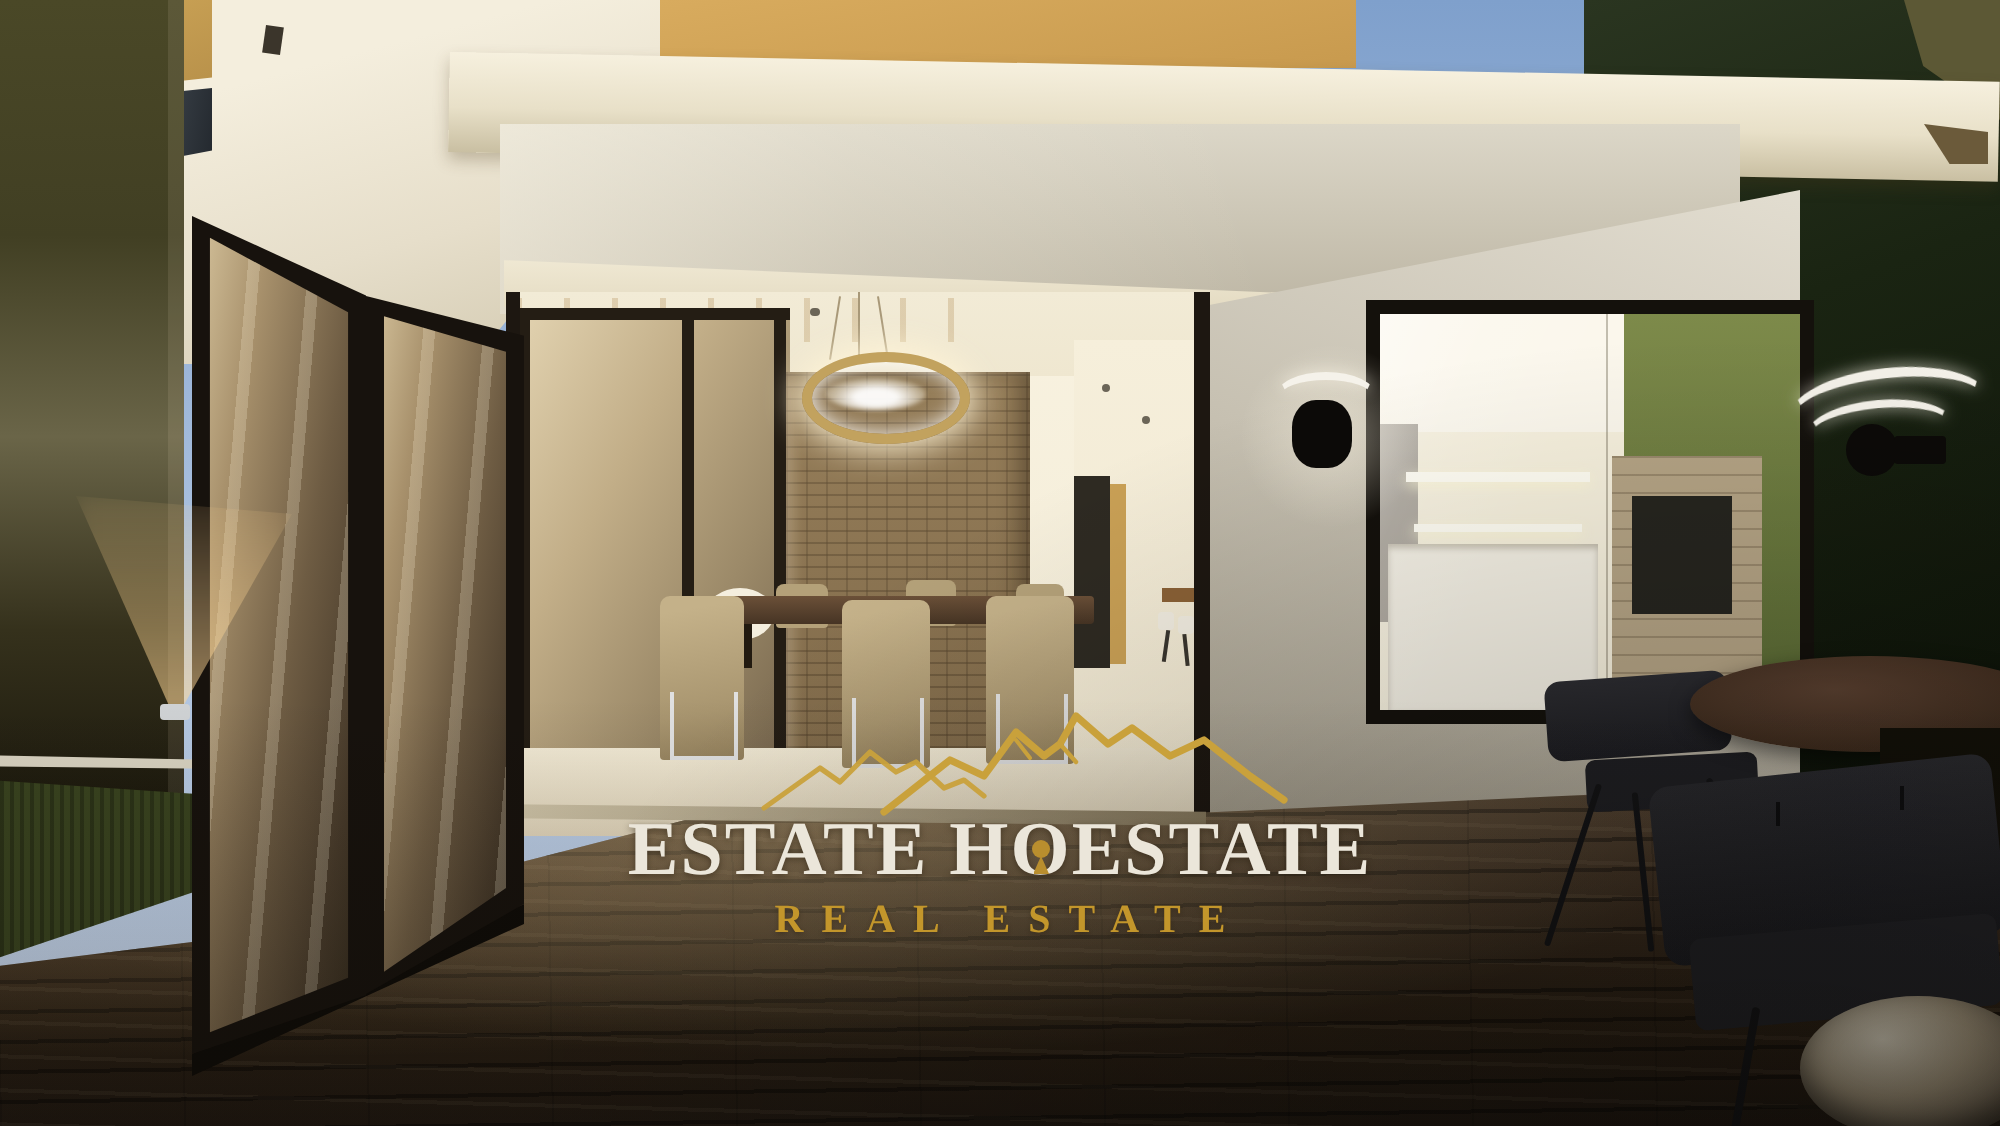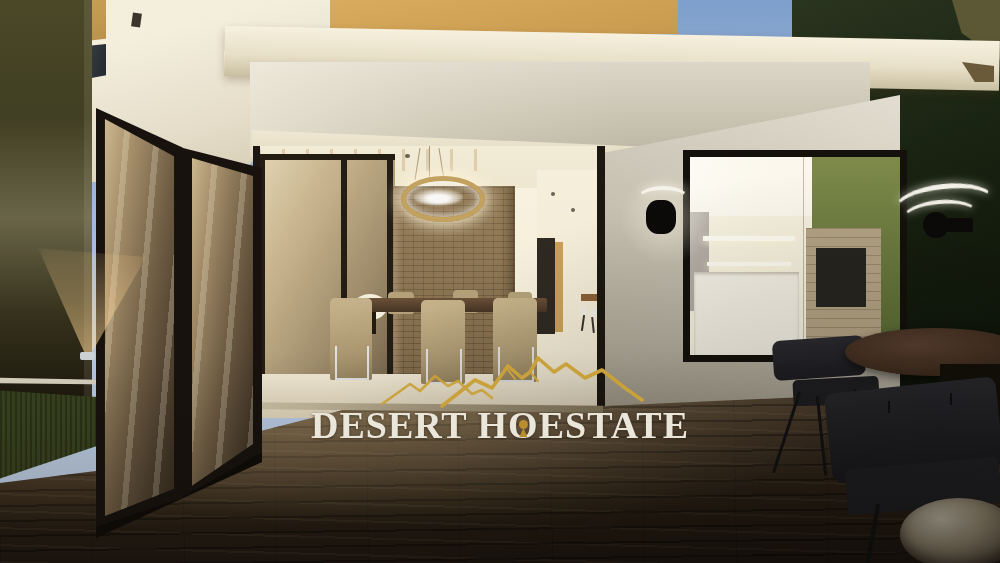--- a/index.html
+++ b/index.html
@@ -280,16 +280,17 @@
 
   <div class="abs vignette" style="left:0;top:0;width:1000px;height:563px;"></div>
 
   <svg class="abs" style="left:380px;top:350px;" width="270" height="62" viewBox="0 0 270 62">
     <polyline points="2,54 30,34 40,41 55,26 68,36 78,31 92,44 102,40 112,48" fill="none" stroke="#c9a13b" stroke-width="2.6" stroke-linejoin="round" stroke-linecap="round" opacity="0.95"></polyline>
     <polyline points="62,56 95,30 112,38 128,16 142,28 150,22 158,8 174,22 186,14 205,28 222,20 245,38 262,50" fill="none" stroke="#c9a13b" stroke-width="3.6" stroke-linejoin="round" stroke-linecap="round"></polyline>
     <polyline points="150,22 158,31" fill="none" stroke="#c9a13b" stroke-width="2.2" stroke-linecap="round"></polyline>
     <polyline points="128,20 135,29" fill="none" stroke="#c9a13b" stroke-width="2" stroke-linecap="round"></polyline>
   </svg>
   <div class="abs wm" style="left:250px;top:406px;width:500px;">
-    <div class="wm-title"><span>DESERT H</span><span class="o-wrap"><span>O</span><span class="keyhole-c"></span><span class="keyhole-s"></span></span><span>ESTATE</span></div>
+    <div class="wm-title"><span>ESTATE H</span><span class="o-wrap"><span>O</span><span class="keyhole-c"></span><span class="keyhole-s"></span></span><span>ESTATE</span></div>
+    <div class="wm-sub">REAL ESTATE</div>
   </div>
 
 </div>
 
 </body></html>

